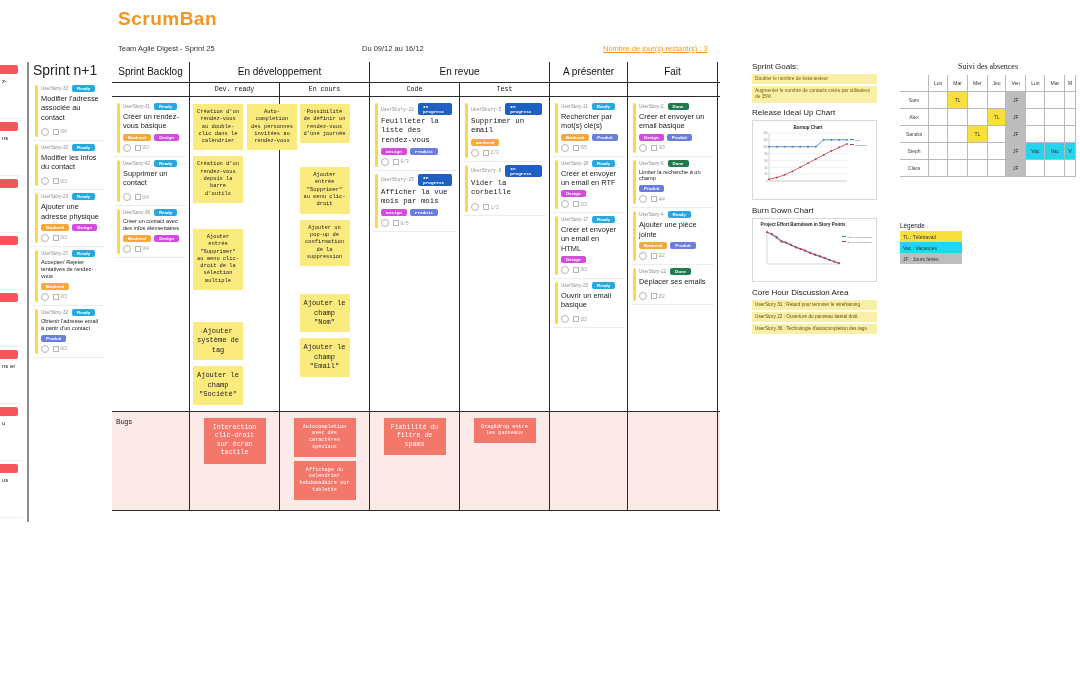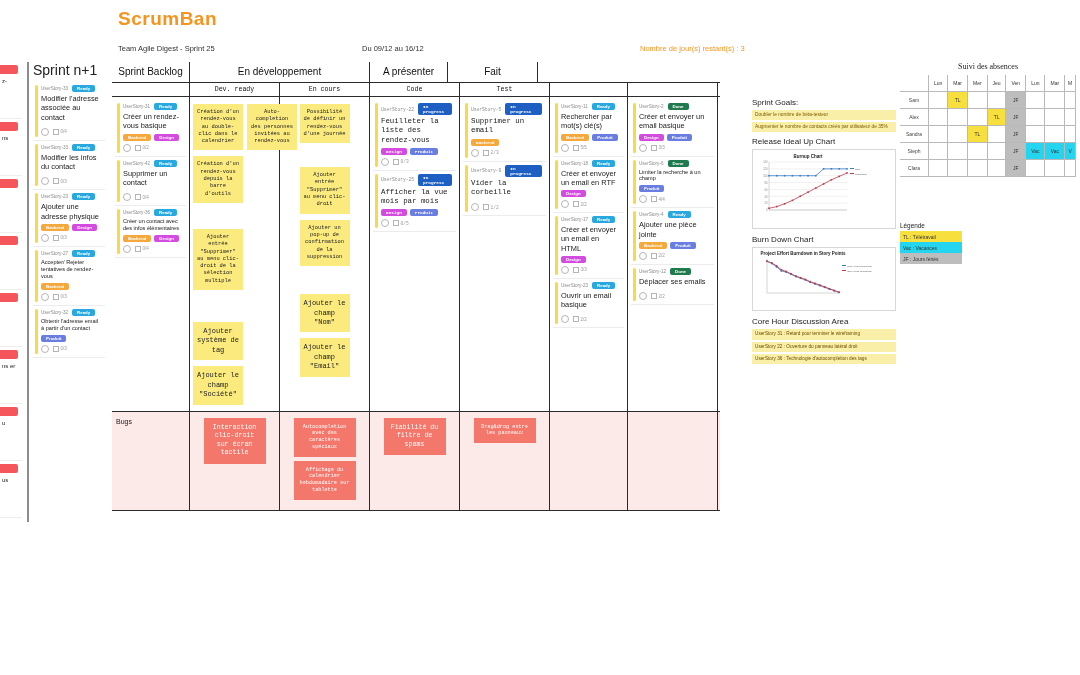--- a/index.html
+++ b/index.html
@@ -4,21 +4,21 @@
 <style>
   html,body{margin:0;padding:0;background:#fff;}
   body{width:1080px;height:675px;overflow:hidden;font-family:"Liberation Sans",sans-serif;color:#222;}
   .board{position:relative;width:1080px;height:675px;}
 
   
   .hdr-title{position:absolute;left:118px;top:8px;font-size:19px;font-weight:bold;color:#F7941E;letter-spacing:.5px;}
   .hdr-sub{position:absolute;top:44px;font-size:7.5px;color:#333;}
   .hdr-team{left:118px;}
   .hdr-dates{left:362px;}
-  .hdr-days{left:640px;color:#F7941E;}
+  .hdr-days{left:603px;color:#F7941E;text-decoration:underline;}
 
   
   .clip-col{position:absolute;left:0;top:62px;width:22px;}
   .clip-card{position:relative;background:#fff;border-bottom:1px solid #eee;padding:3px 2px 4px 2px;box-sizing:border-box;}
   .clip-badge{height:9px;background:#F4565C;border-radius:2px;margin-left:-8px;width:24px;}
   .clip-txt{font-size:6px;color:#222;margin-top:4px;white-space:nowrap;overflow:hidden;}
   .vrule{position:absolute;top:62px;width:2px;background:#8d8d8d;}
 
   
   .sn-col{position:absolute;left:33px;top:62px;width:72px;}
@@ -65,21 +65,21 @@
   .st-col{width:50px;}
 
   
   .bugs{display:flex;border-top:1.6px solid #2b2b2b;border-bottom:1.6px solid #2b2b2b;background:#FCEAE8;}
   .bug-cell{box-sizing:border-box;border-right:1.6px solid #2b2b2b;min-height:86px;padding:6px 4px;}
   .bug-label{font-size:7px;color:#222;}
   .bugnote{background:#F4776B;color:#fff;font-size:6.6px;line-height:1.3;text-align:center;padding:6px 4px;margin:0 auto 4px;width:62px;box-sizing:border-box;}
   .bugnote.sm{font-size:5.2px;}
 
   
-  .rp{position:absolute;left:752px;top:62px;width:144px;margin-top:36px;}
+  .rp{position:absolute;left:752px;top:62px;width:125px;}
   .rp-h{font-size:8px;color:#222;margin:0 0 3px;}
   .rp-goal{background:#FAEFA8;font-size:4.8px;color:#7a5a00;padding:2px 3px;margin-bottom:2px;line-height:1.3;}
   .chartbox{border:1px solid #d8d8d8;background:#fff;padding:2px;margin-bottom:6px;}
   .rp-note{background:#FAEFA8;font-size:4.7px;color:#6b4e00;padding:2px 3px;margin-bottom:2px;line-height:1.3;}
 
   
   .abs{position:absolute;left:900px;top:62px;width:176px;}
   .abs-t{font-size:8px;text-align:center;color:#222;margin-bottom:4px;font-family:Liberation Serif, serif;}
   table.absences{border-collapse:collapse;width:176px;font-size:5px;color:#333;}
   table.absences td,table.absences th{border:1px solid #b9b9b9;height:16px;text-align:center;font-weight:normal;padding:0;}
@@ -208,20 +208,21 @@
      </div>
         </div>
       </div>
   </div>
 
   <div class="grid">
 
     <div class="grow hrow">
       <div class="gcell w-backlog gh">Sprint Backlog</div>
       <div class="gcell w-dev gh">En développement</div>
+      <div class="gcell w-rev gh">En revue</div>
       <div class="gcell w-pres gh">A présenter</div>
       <div class="gcell w-fait gh">Fait</div>
     </div>
 
     <div class="grow hrow">
       <div class="gcell w-backlog gh2">&nbsp;</div>
       <div class="gcell w-sub gh2">Dev. ready</div>
       <div class="gcell w-sub gh2">En cours</div>
       <div class="gcell w-sub gh2">Code</div>
       <div class="gcell w-sub gh2">Test</div>

